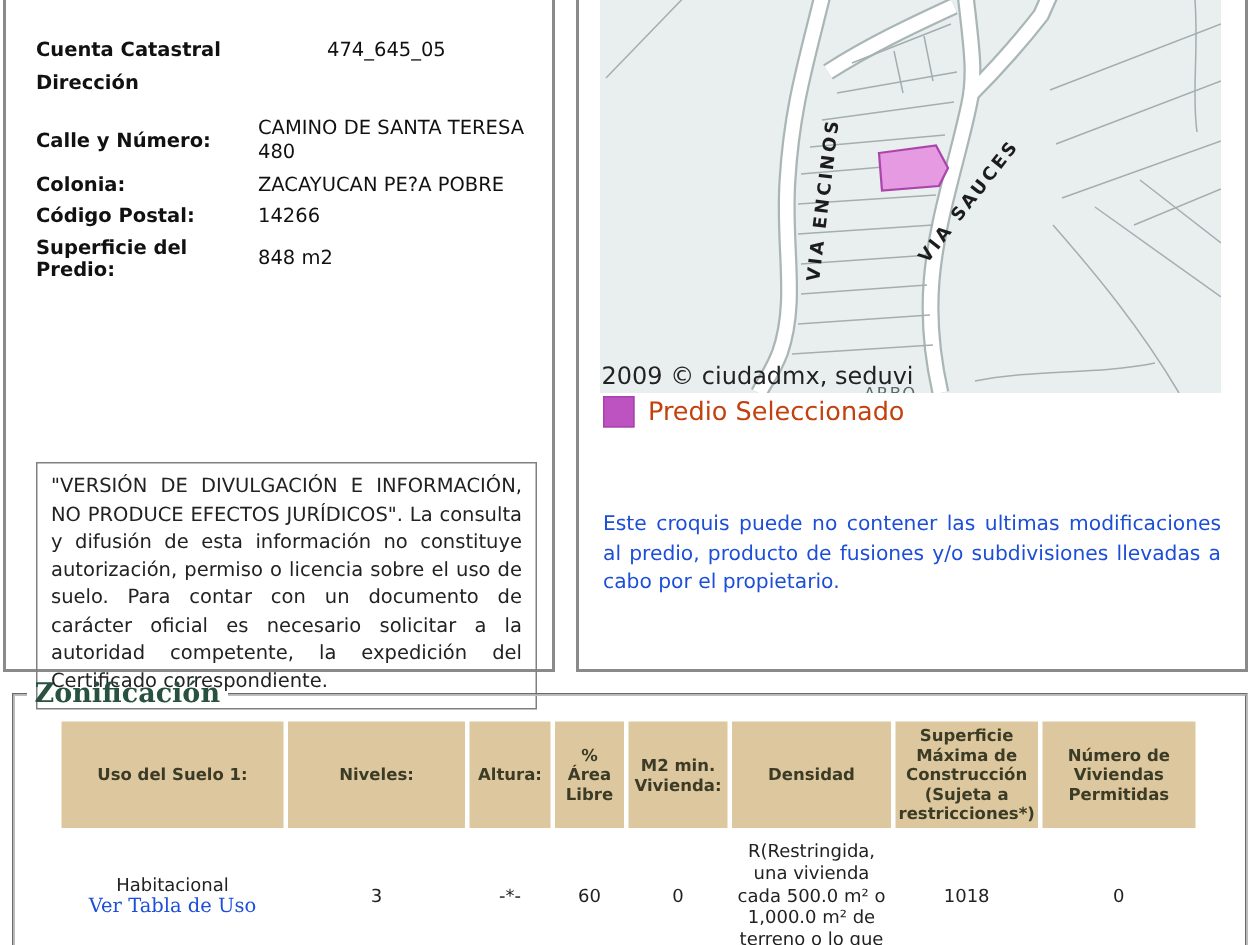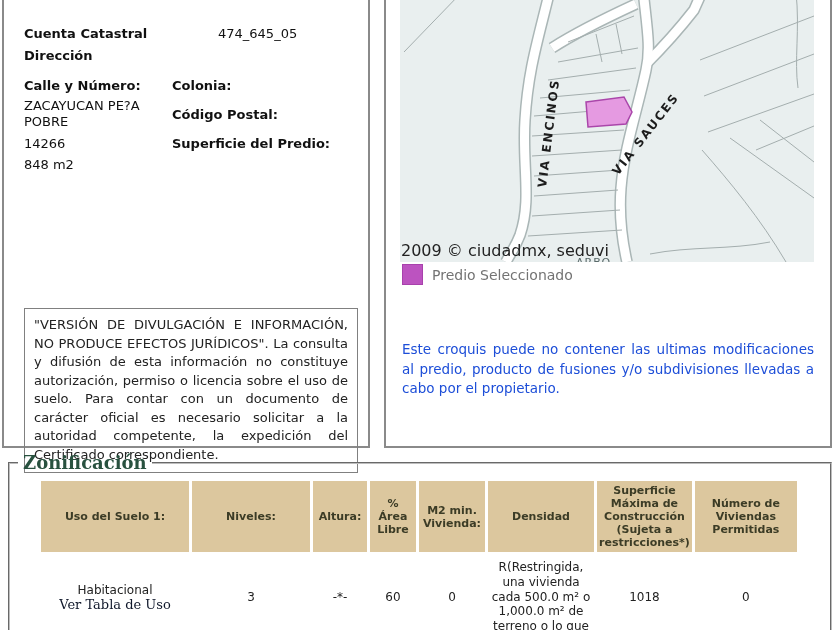--- a/index.html
+++ b/index.html
@@ -28,21 +28,21 @@
     border:1px solid #808080;padding:7px 9px;
     font-size:13px;line-height:1.43;text-align:justify;color:#222;
   }
 
   
   #map-wrap{position:absolute;left:14px;top:8px;width:414px;height:262px;overflow:hidden;background:#e9efef;}
   #map-copyright{position:absolute;left:1px;bottom:2px;font-size:16px;color:#222;background:transparent;}
   #map-partial-label{position:absolute;left:176px;bottom:-7px;font-size:11px;color:#5a6a6a;letter-spacing:1px;}
   #legend-row{position:absolute;left:16px;top:272px;display:flex;align-items:center;gap:9px;}
   #legend-swatch{width:19px;height:19px;background:#bc53c0;border:1px solid #a841ac;}
-  #legend-label{font-size:14px;color:#737373;}
+  #legend-label{font-size:17px;color:#c2410c;}
   #croquis-note{
     position:absolute;left:16px;top:348px;width:412px;
     font-size:13.5px;line-height:1.45;text-align:justify;color:#1d4ed8;
   }
   .street-label{font-weight:bold;letter-spacing:2px;fill:#1c1c1c;font-family:"DejaVu Sans",sans-serif;}
 
   
   #zonif{
     position:absolute;left:8px;top:452px;width:824px;height:200px;
     border:2px groove #bdbdbd;box-sizing:border-box;margin:0;padding:0 0 0 0;
@@ -59,33 +59,34 @@
     background:#dcc79e;color:#3c3c26;font-size:11px;font-weight:bold;
     text-align:center;vertical-align:middle;padding:3px 2px;height:64px;
   }
   #zonif-table td{
     font-size:12px;color:#222;text-align:center;vertical-align:middle;
     padding:2px;height:80px;background:#fff;
   }
   td.densidad{font-size:11.5px;line-height:1.22;white-space:pre-line;}
   .uso-link{
     display:block;font-family:"DejaVu Serif","Liberation Serif",serif;
-    font-size:13px;color:#0f172a;text-decoration:none;cursor:pointer;
+    font-size:13px;color:#1d4ed8;text-decoration:none;cursor:pointer;
   }
 </style>
 </head>
 <body>
 
 <div id="left-panel" class="panel">
   <div id="cuenta-row">
     <span class="lbl">Cuenta Catastral</span><span class="val">474_645_05</span>
   </div>
   <div id="direccion-label" class="lbl">Dirección</div>
   <div id="fields">
     <span class="lbl">Calle y Número:</span>
+    <span class="val">CAMINO DE SANTA TERESA 480</span>
     <span class="lbl">Colonia:</span>
     <span class="val">ZACAYUCAN PE?A POBRE</span>
     <span class="lbl">Código Postal:</span>
     <span class="val">14266</span>
     <span class="lbl">Superficie del Predio:</span>
     <span class="val">848 m2</span>
   </div>
   <div id="disclaimer-box">"VERSIÓN DE DIVULGACIÓN E INFORMACIÓN, NO PRODUCE EFECTOS JURÍDICOS". La consulta y difusión de esta información no constituye autorización, permiso o licencia sobre el uso de suelo. Para contar con un documento de carácter oficial es necesario solicitar a la autoridad competente, la expedición del Certificado correspondiente.</div>
 </div>
 

